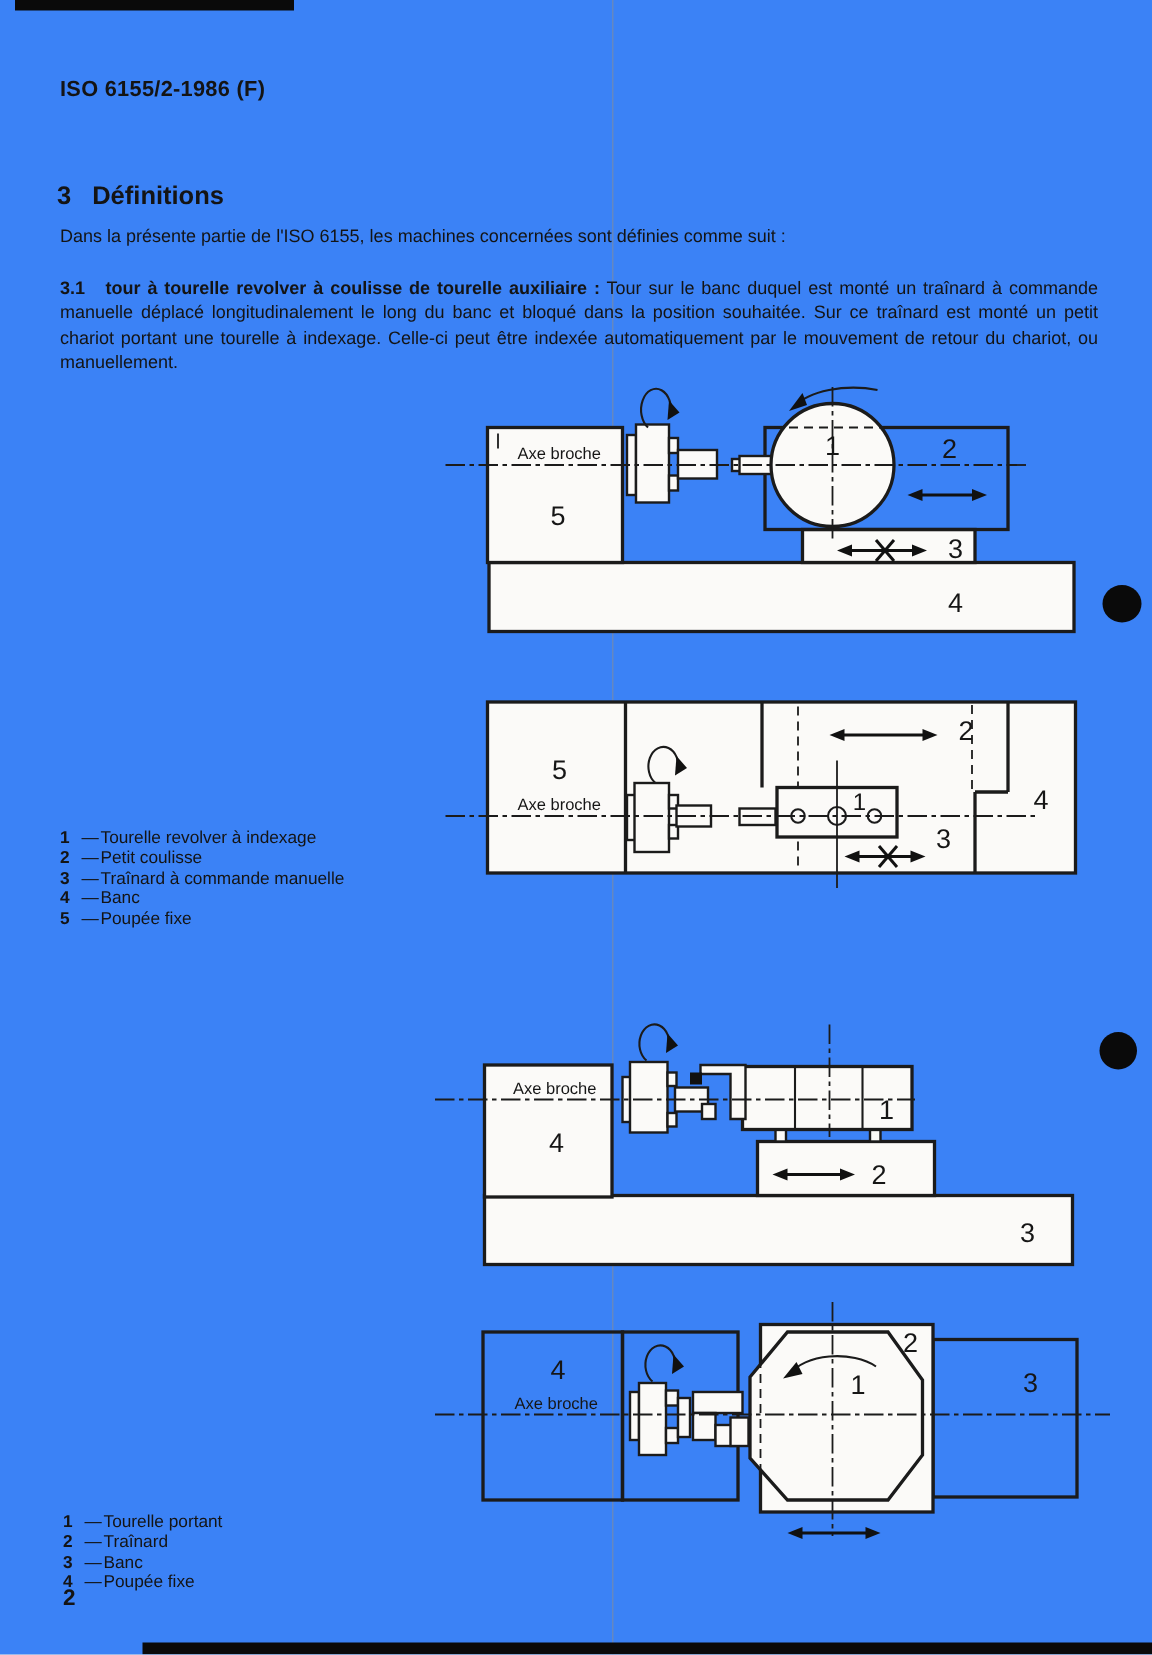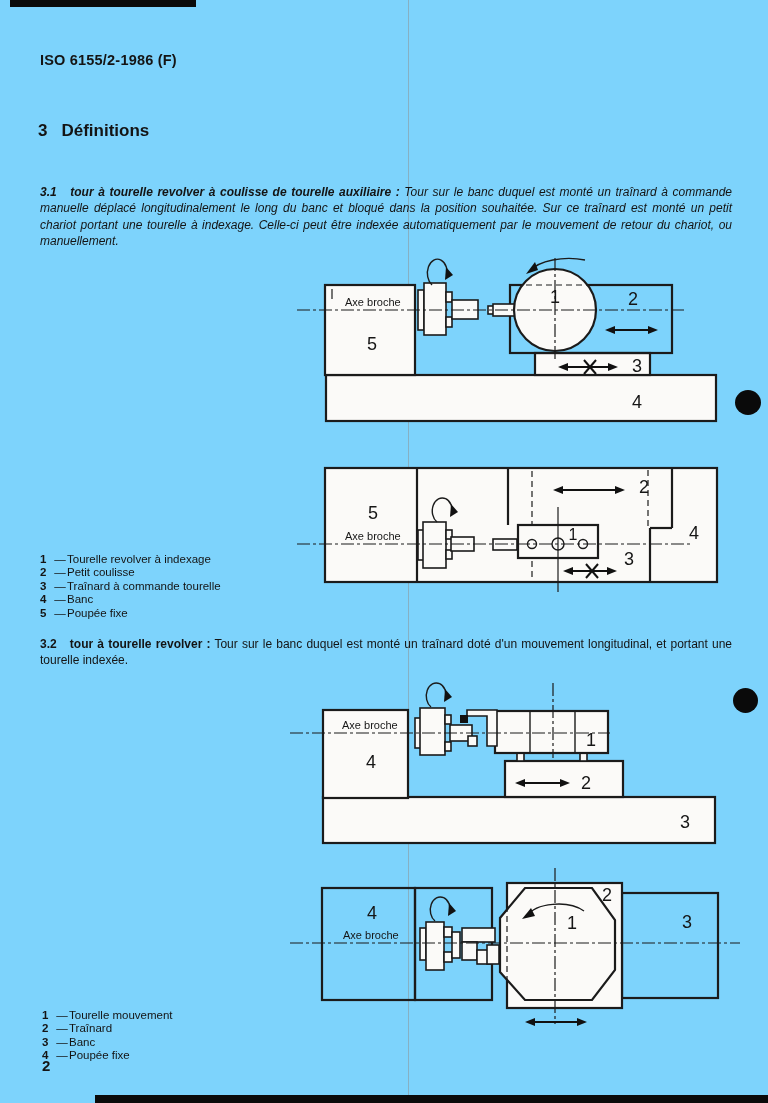--- a/index.html
+++ b/index.html
@@ -1,25 +1,25 @@
 <!DOCTYPE html>
 <html><head>
 <meta charset="utf-8">
 <style>
   html,body{margin:0;padding:0;background:#e8e6e2;}
-  .page{position:relative;width:768px;height:1103px;background:#7dd3fc;
+  .page{position:relative;width:768px;height:1103px;background:#3b82f6;
         font-family:"Liberation Sans",sans-serif;color:#141414;overflow:hidden;}
   .abs{position:absolute;}
   
   .doc-header{left:40px;top:52px;font-size:14.5px;font-weight:bold;letter-spacing:.2px;}
   .sec-head{left:38px;top:121px;font-size:17px;font-weight:bold;}
   .sec-head .gap{display:inline-block;width:14px;}
   .intro{left:40px;top:149px;width:640px;font-size:12px;line-height:16px;}
   .para{font-size:12px;line-height:16.4px;text-align:justify;margin:0;}
-  .p31{left:40px;top:184px;width:692px;font-style:italic;}
+  .p31{left:40px;top:184px;width:692px;}
   .p32{left:40px;top:636px;width:692px;}
   .pnum{font-weight:bold;margin-right:9px;}
   .pterm{font-weight:bold;}
   .legend{font-size:11.5px;line-height:13.4px;margin-top:32px;}
   .lg1{left:40px;top:521px;}
   .lg2{left:42px;top:977px;}
   .legend .row{white-space:nowrap;}
   .lnum{font-weight:bold;display:inline-block;width:13px;}
   .lsep{display:inline-block;width:14px;text-align:center;}
   .pageno{left:42px;top:1057px;font-size:15px;font-weight:bold;}
@@ -55,20 +55,21 @@
   <div class="abs bar-top"></div>
   <div class="abs fold"></div>
   <div class="abs dot dot1"></div>
   <div class="abs dot dot2"></div>
   <div class="abs bar-bottom"></div>
 
   <div class="abs doc-header">ISO 6155/2-1986 (F)</div>
 
   <div class="abs sec-head"><span>3</span><span class="gap"></span><span>Définitions</span></div>
 
+  <div class="abs intro">Dans la présente partie de l'ISO 6155, les machines concernées sont définies comme suit :</div>
 
   <p class="abs para p31">
     <span class="pnum">3.1</span>
     <span class="pterm">tour à tourelle revolver à coulisse de tourelle auxiliaire :</span>
     <span>Tour sur le banc duquel est monté un traînard à commande manuelle déplacé longitudinalement le long du banc et bloqué dans la position souhaitée. Sur ce traînard est monté un petit chariot portant une tourelle à indexage. Celle-ci peut être indexée automatiquement par le mouvement de retour du chariot, ou manuellement.</span>
   </p>
 
   <svg style="left:295px;top:250px" width="440" height="178" viewBox="0 0 440 178">
     <rect class="sp" x="31" y="125" width="390" height="46"></rect>
     <rect class="sp" x="240" y="103" width="115" height="22"></rect>
@@ -161,30 +162,25 @@
     <text class="dnum-s" x="278" y="82">1</text>
     <text class="dnum" x="349" y="35">2</text>
     <text class="dnum" x="334" y="107">3</text>
     <text class="dnum" x="399" y="81">4</text>
     <text class="dnum" x="78" y="61">5</text>
   </svg>
 
   <div class="abs legend lg1">
     <div class="row"><span class="lnum">1</span><span class="lsep">—</span><span>Tourelle revolver à indexage</span></div>
     <div class="row"><span class="lnum">2</span><span class="lsep">—</span><span>Petit coulisse</span></div>
-    <div class="row"><span class="lnum">3</span><span class="lsep">—</span><span>Traînard à commande tourelle</span></div>
+    <div class="row"><span class="lnum">3</span><span class="lsep">—</span><span>Traînard à commande manuelle</span></div>
     <div class="row"><span class="lnum">4</span><span class="lsep">—</span><span>Banc</span></div>
     <div class="row"><span class="lnum">5</span><span class="lsep">—</span><span>Poupée fixe</span></div>
   </div>
 
-  <p class="abs para p32">
-    <span class="pnum">3.2</span>
-    <span class="pterm">tour à tourelle revolver :</span>
-    <span>Tour sur le banc duquel est monté un traînard doté d'un mouvement longitudinal, et portant une tourelle indexée.</span>
-  </p>
 
   <svg style="left:288px;top:680px" width="445" height="168" viewBox="0 0 445 168">
     <rect class="sp" x="35" y="117" width="392" height="46"></rect>
     <rect class="sp" x="217" y="81" width="118" height="36"></rect>
     <rect class="sp1" x="229" y="73" width="7" height="8"></rect>
     <rect class="sp1" x="292" y="73" width="7" height="8"></rect>
     <rect class="sp" x="207" y="31" width="113" height="42"></rect>
     <line class="s1" x1="242" y1="31" x2="242" y2="73"></line>
     <line class="s1" x1="287" y1="31" x2="287" y2="73"></line>
     <rect class="sp" x="35" y="30" width="85" height="88"></rect>
@@ -254,21 +250,21 @@
       <polygon class="ah" points="299,156 289,152 289,160"></polygon>
     </g>
     <text class="axis" x="55" y="73">Axe broche</text>
     <text class="dnum" x="284" y="63">1</text>
     <text class="dnum" x="319" y="35">2</text>
     <text class="dnum" x="399" y="62">3</text>
     <text class="dnum" x="84" y="53">4</text>
   </svg>
 
   <div class="abs legend lg2">
-    <div class="row"><span class="lnum">1</span><span class="lsep">—</span><span>Tourelle mouvement</span></div>
+    <div class="row"><span class="lnum">1</span><span class="lsep">—</span><span>Tourelle portant</span></div>
     <div class="row"><span class="lnum">2</span><span class="lsep">—</span><span>Traînard</span></div>
     <div class="row"><span class="lnum">3</span><span class="lsep">—</span><span>Banc</span></div>
     <div class="row"><span class="lnum">4</span><span class="lsep">—</span><span>Poupée fixe</span></div>
   </div>
 
   <div class="abs pageno">2</div>
 
 </div>
 
 </body></html>

